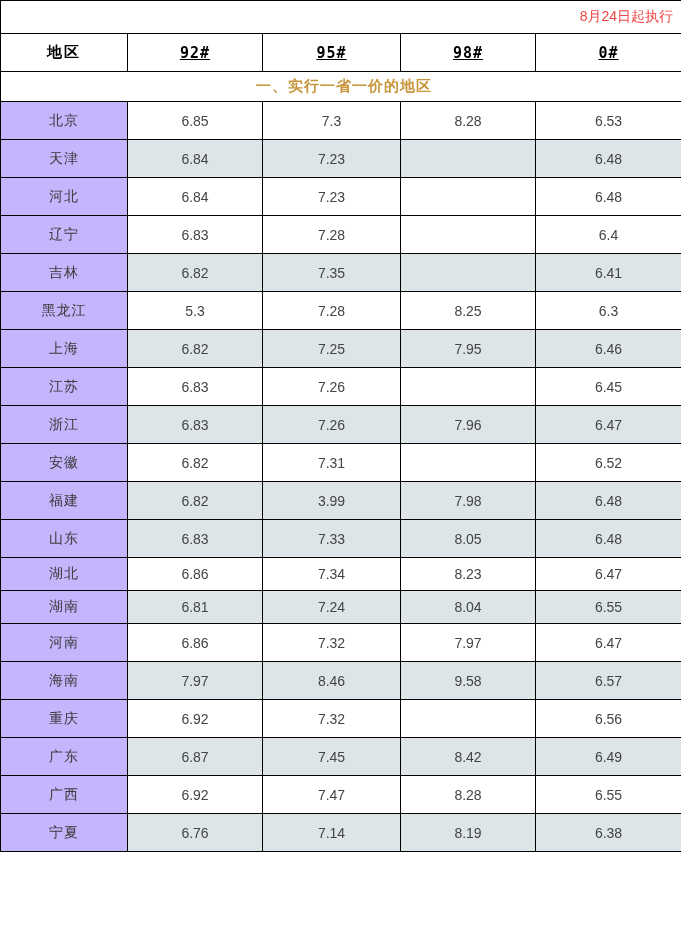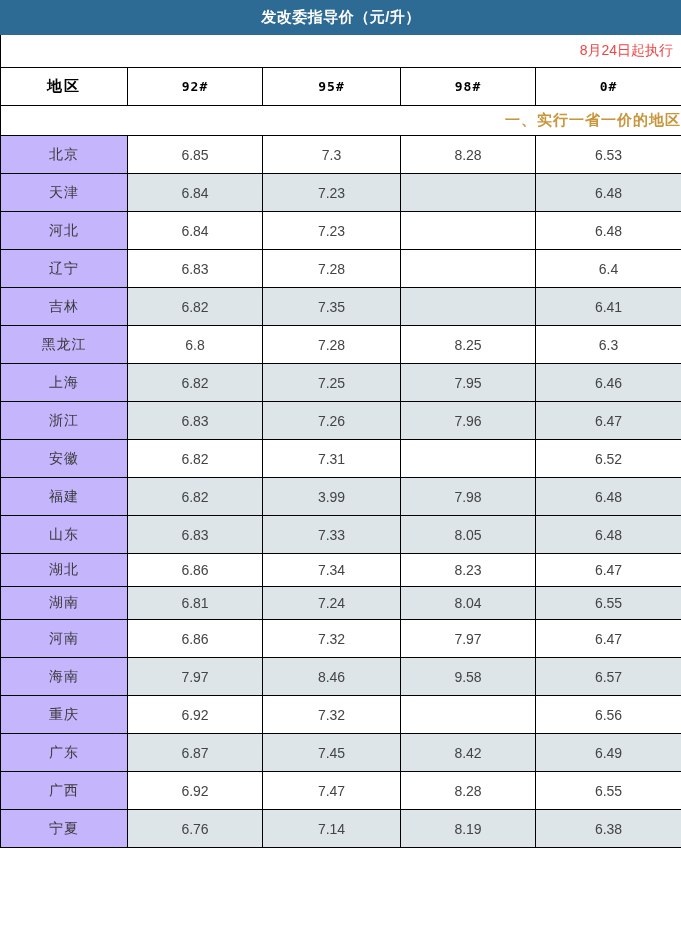--- a/index.html
+++ b/index.html
@@ -57,29 +57,30 @@
     font-size: 14px;
   }
   .col-head td.region-head {
     font-size: 15px;
     font-weight: bold;
     letter-spacing: 2px;
   }
   .col-head td.fuel-head {
     font-family: "DejaVu Sans Mono", "Liberation Mono", monospace;
     font-weight: bold;
-    font-size: 13px;
+    font-size: 15px;
     letter-spacing: 1px;
+    text-decoration: underline;
   }
 
   
   .section-row td {
     height: 30px;
     padding: 0 0 0 6px;
-    text-align: right;
+    text-align: center;
     vertical-align: middle;
     color: #c8963c;
     font-weight: bold;
     font-size: 15px;
     letter-spacing: 1px;
     border: 1px solid #000000;
     background: #ffffff;
   }
 
   
@@ -111,23 +112,20 @@
 
 <table id="price-table">
   <colgroup>
     <col style="width:127px">
     <col style="width:135px">
     <col style="width:138px">
     <col style="width:135px">
     <col style="width:146px">
   </colgroup>
   <tbody>
-    <tr class="title-bar">
-      <td colspan="5">发改委指导价（元/升）</td>
-    </tr>
     <tr class="date-row">
       <td colspan="5">8月24日起执行</td>
     </tr>
     <tr class="col-head">
       <td class="region-head">地区</td>
       <td class="fuel-head">92#</td>
       <td class="fuel-head">95#</td>
       <td class="fuel-head">98#</td>
       <td class="fuel-head">0#</td>
     </tr>
@@ -166,31 +164,38 @@
       </tr>
       <tr class="data-row shaded">
         <td class="region">吉林</td>
         <td class="price">6.82</td>
         <td class="price">7.35</td>
         <td class="price"></td>
         <td class="price">6.41</td>
       </tr>
       <tr class="data-row">
         <td class="region">黑龙江</td>
-        <td class="price">6.8</td>
+        <td class="price">5.3</td>
         <td class="price">7.28</td>
         <td class="price">8.25</td>
         <td class="price">6.3</td>
       </tr>
       <tr class="data-row shaded">
         <td class="region">上海</td>
         <td class="price">6.82</td>
         <td class="price">7.25</td>
         <td class="price">7.95</td>
         <td class="price">6.46</td>
+      </tr>
+      <tr class="data-row">
+        <td class="region">江苏</td>
+        <td class="price">6.83</td>
+        <td class="price">7.26</td>
+        <td class="price"></td>
+        <td class="price">6.45</td>
       </tr>
       <tr class="data-row shaded">
         <td class="region">浙江</td>
         <td class="price">6.83</td>
         <td class="price">7.26</td>
         <td class="price">7.96</td>
         <td class="price">6.47</td>
       </tr>
       <tr class="data-row">
         <td class="region">安徽</td>

